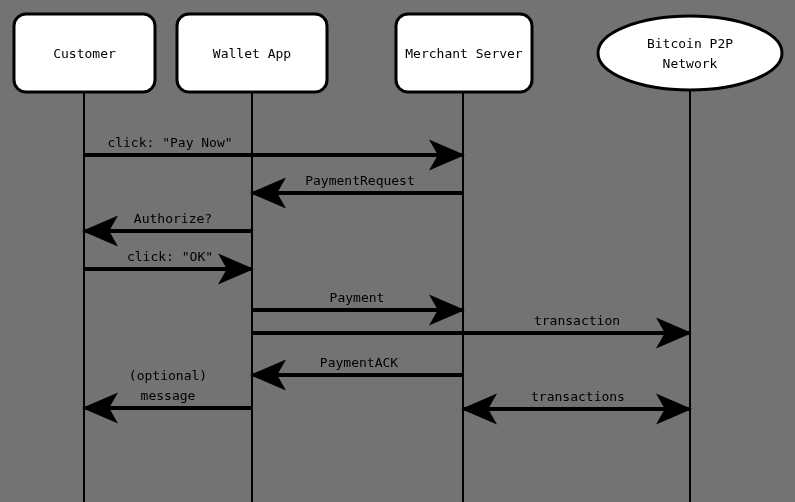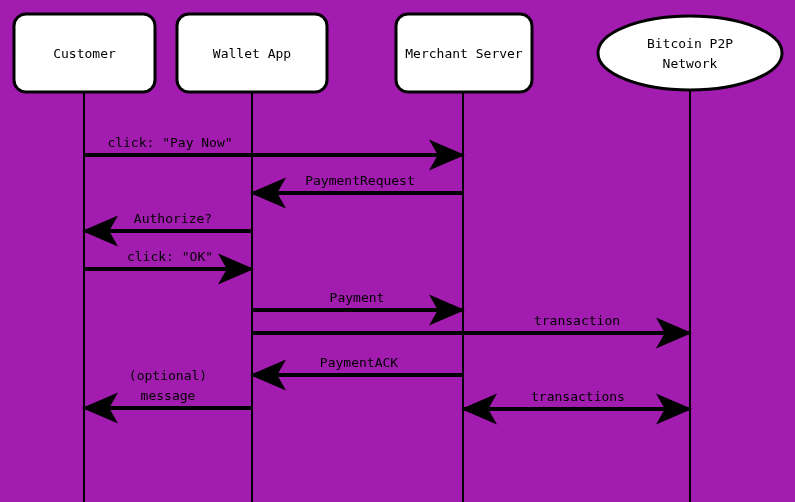--- a/index.html
+++ b/index.html
@@ -4,21 +4,21 @@
 <style>
   html, body {
     margin: 0;
     padding: 0;
     background: #ffffff;
   }
   #diagram-root {
     position: relative;
     width: 795px;
     height: 502px;
-    background: #a21caf;
+    background: #737373;
     overflow: hidden;
     font-family: "DejaVu Sans Mono", "Liberation Mono", monospace;
   }
   svg#sequence-canvas {
     display: block;
     width: 795px;
     height: 502px;
   }
   .node-shape {
     fill: #ffffff;

